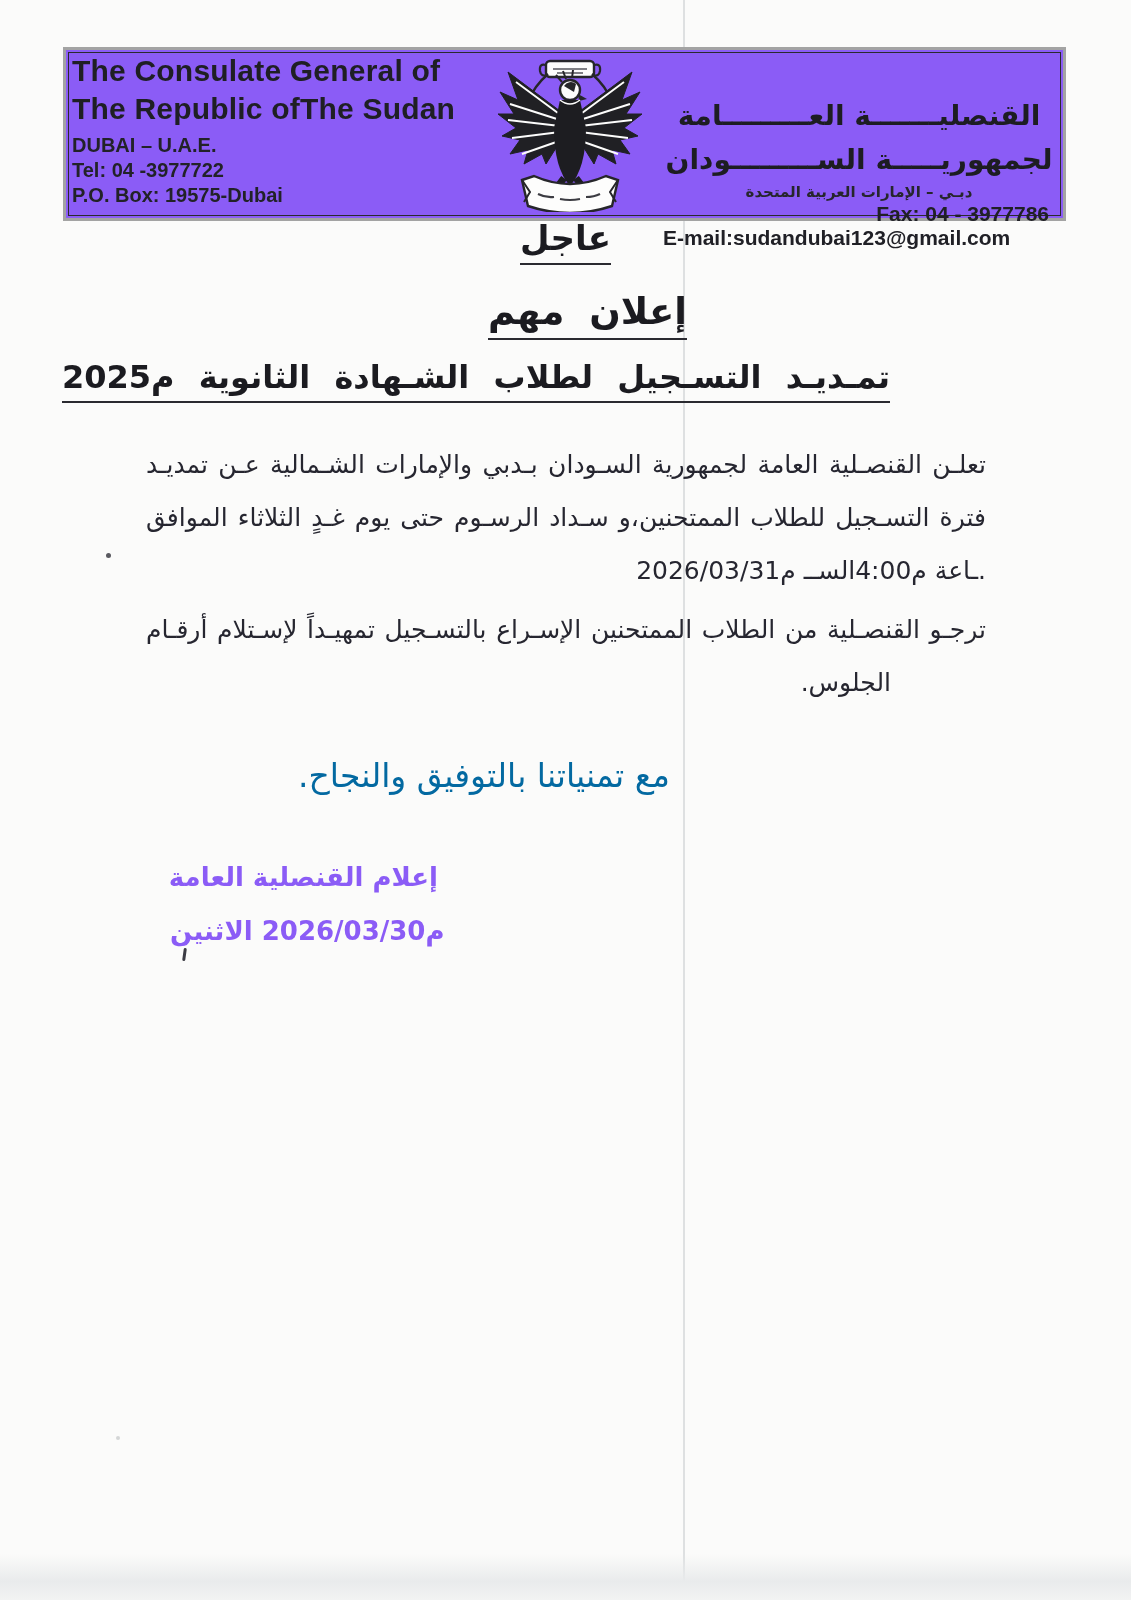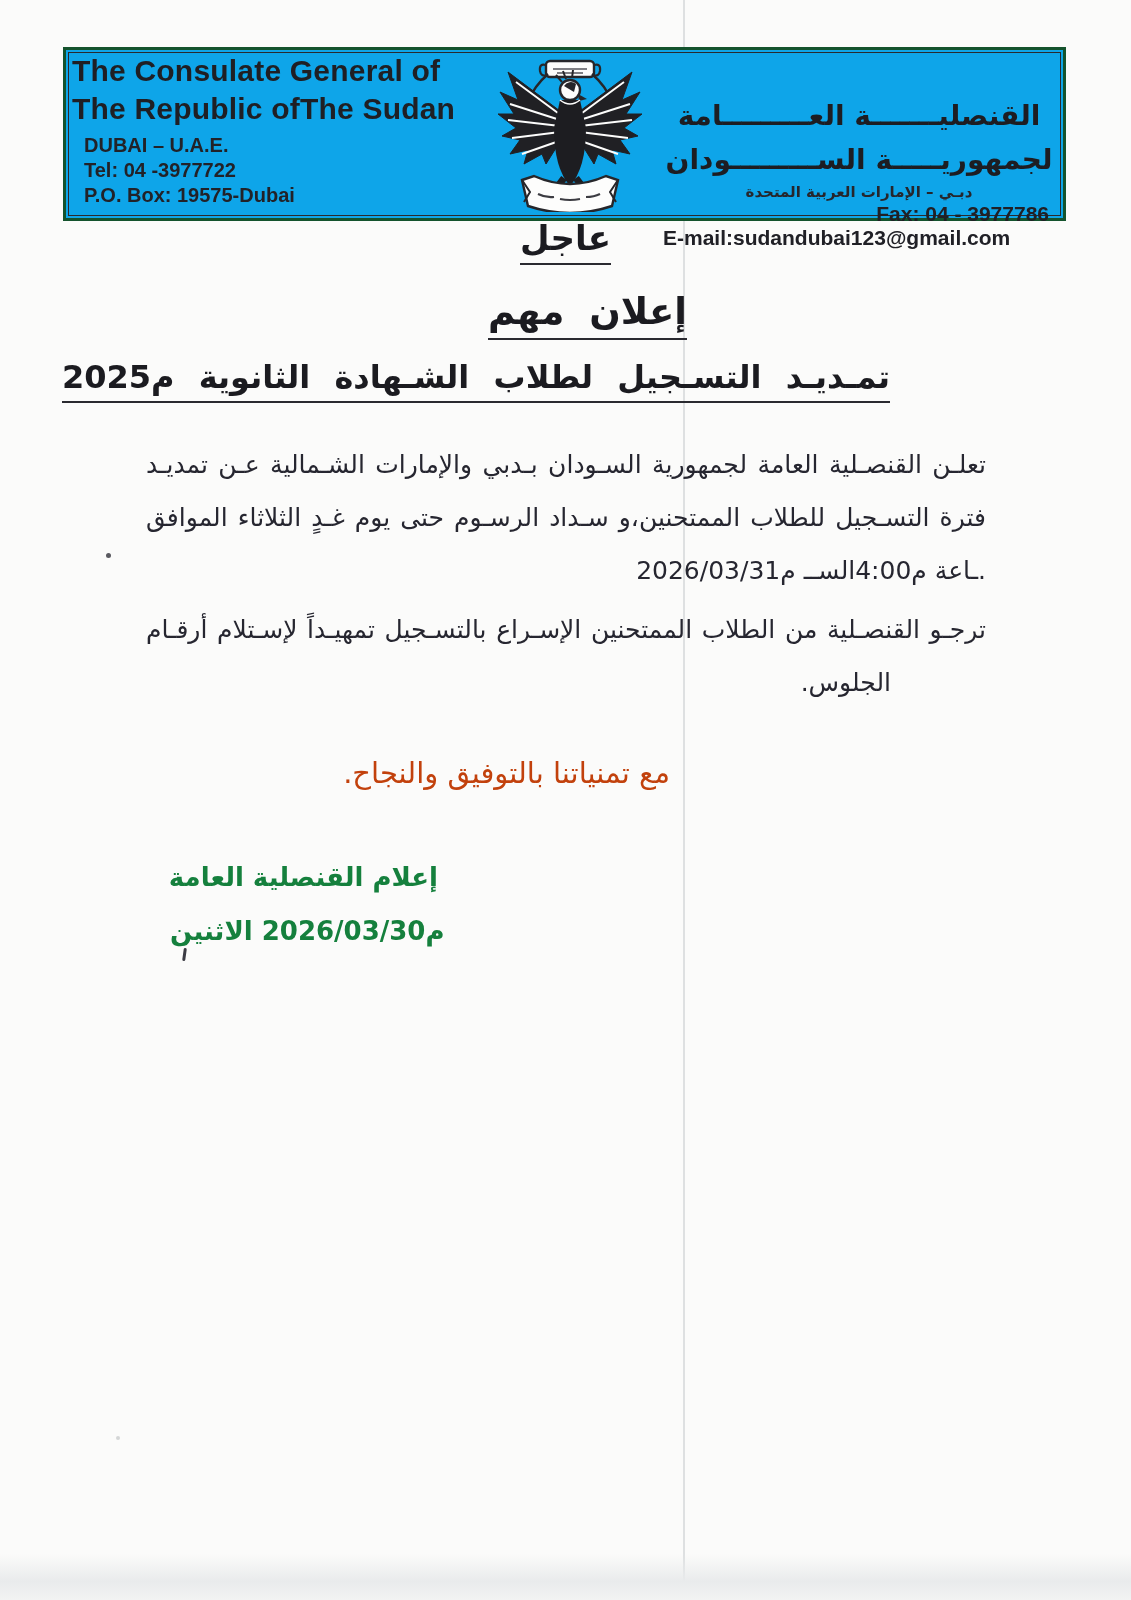--- a/index.html
+++ b/index.html
@@ -7,27 +7,27 @@
        font-family:"DejaVu Sans","Liberation Sans",sans-serif;color:#23232a;}
   .abs{position:absolute;}
   
   .fold{left:683px;top:0;width:2px;height:1600px;background:#d7dadb;opacity:.8;}
   .bottom-shadow{left:0;right:0;bottom:0;height:46px;
        background:linear-gradient(to bottom,rgba(233,235,236,0),#e9ebec 60%,#f2f3f3);}
   .speck1{left:106px;top:553px;width:5px;height:5px;background:#5a5a60;border-radius:50%;}
   .speck2{left:183px;top:948px;width:3px;height:13px;background:#3c3c44;border-radius:2px;transform:rotate(8deg);}
   .speck3{left:116px;top:1436px;width:4px;height:4px;background:#d4d6d6;border-radius:50%;}
   
-  .hbox{left:63px;top:47px;width:997px;height:168px;border:3px solid #14532d;background:#0ea5e9;}
+  .hbox{left:63px;top:47px;width:997px;height:168px;border:3px solid #a3a3a3;background:#8b5cf6;}
   .hbox-inner{position:absolute;left:2px;top:2px;right:2px;bottom:2px;border:1.5px solid #2a2a2e;}
   .eng{left:6px;top:2px;width:420px;}
   .eng-title{font-family:"Liberation Sans","DejaVu Sans",sans-serif;font-weight:bold;
        font-size:30px;line-height:38px;color:#1f1f24;letter-spacing:.2px;white-space:nowrap;}
   .eng-sub{font-family:"Liberation Sans","DejaVu Sans",sans-serif;font-weight:bold;
-       font-size:20px;line-height:25px;color:#222228;margin-left:12px;white-space:nowrap;}
+       font-size:20px;line-height:25px;color:#222228;margin-left:0;white-space:nowrap;}
   .eng-sub.first{margin-top:5px;}
   .emblem{left:428px;top:6px;width:152px;height:156px;}
   .arb{right:8px;top:4px;width:392px;direction:rtl;text-align:center;margin-top:40px;}
   .arb-org{font-weight:bold;font-size:28px;line-height:44px;color:#1d1d22;white-space:nowrap;}
   .arb-loc{font-weight:bold;font-size:15px;line-height:20px;color:#26262c;}
   .arb-fax{direction:ltr;font-family:"Liberation Sans","DejaVu Sans",sans-serif;font-weight:bold;
        font-size:21px;line-height:24px;color:#202026;text-align:right;padding-right:6px;}
   .arb-mail{direction:ltr;font-family:"Liberation Sans","DejaVu Sans",sans-serif;font-weight:bold;
        font-size:21px;line-height:24px;color:#202026;text-align:left;padding-right:2px;white-space:nowrap;}
   
@@ -39,23 +39,23 @@
   .h-announce .uline{font-size:37px;font-weight:bold;color:#1b1b20;word-spacing:12px;margin-left:44px;}
   .h-subject .uline{font-size:32px;font-weight:bold;color:#1b1b20;word-spacing:13px;}
   
   .para{left:146px;top:438px;width:840px;}
   .bline{direction:rtl;font-size:25px;line-height:53px;color:#262630;
        text-align:justify;text-align-last:justify;white-space:nowrap;}
   .bline.ltrline{direction:ltr;text-align:right;text-align-last:right;}
   .bline.lastline{text-align:right;text-align-last:right;padding-left:0;padding-right:95px;}
   .para2{margin-top:6px;}
   .closing{left:378px;top:756px;width:292px;direction:rtl;text-align:right;
-       font-size:29px;color:#c2410c;white-space:nowrap;}
+       font-size:33px;color:#0369a1;white-space:nowrap;}
   .sig{left:170px;top:850px;width:268px;text-align:center;}
-  .sig-line{font-size:26px;font-weight:bold;line-height:54px;color:#15803d;white-space:nowrap;}
+  .sig-line{font-size:26px;font-weight:bold;line-height:54px;color:#8b5cf6;white-space:nowrap;}
   .sig-issuer{direction:rtl;}
   .sig-date{direction:ltr;}
 </style>
 </head>
 <body>
 
 <div class="abs fold"></div>
 <div class="abs bottom-shadow"></div>
 <div class="abs speck1"></div>
 <div class="abs speck2"></div>

